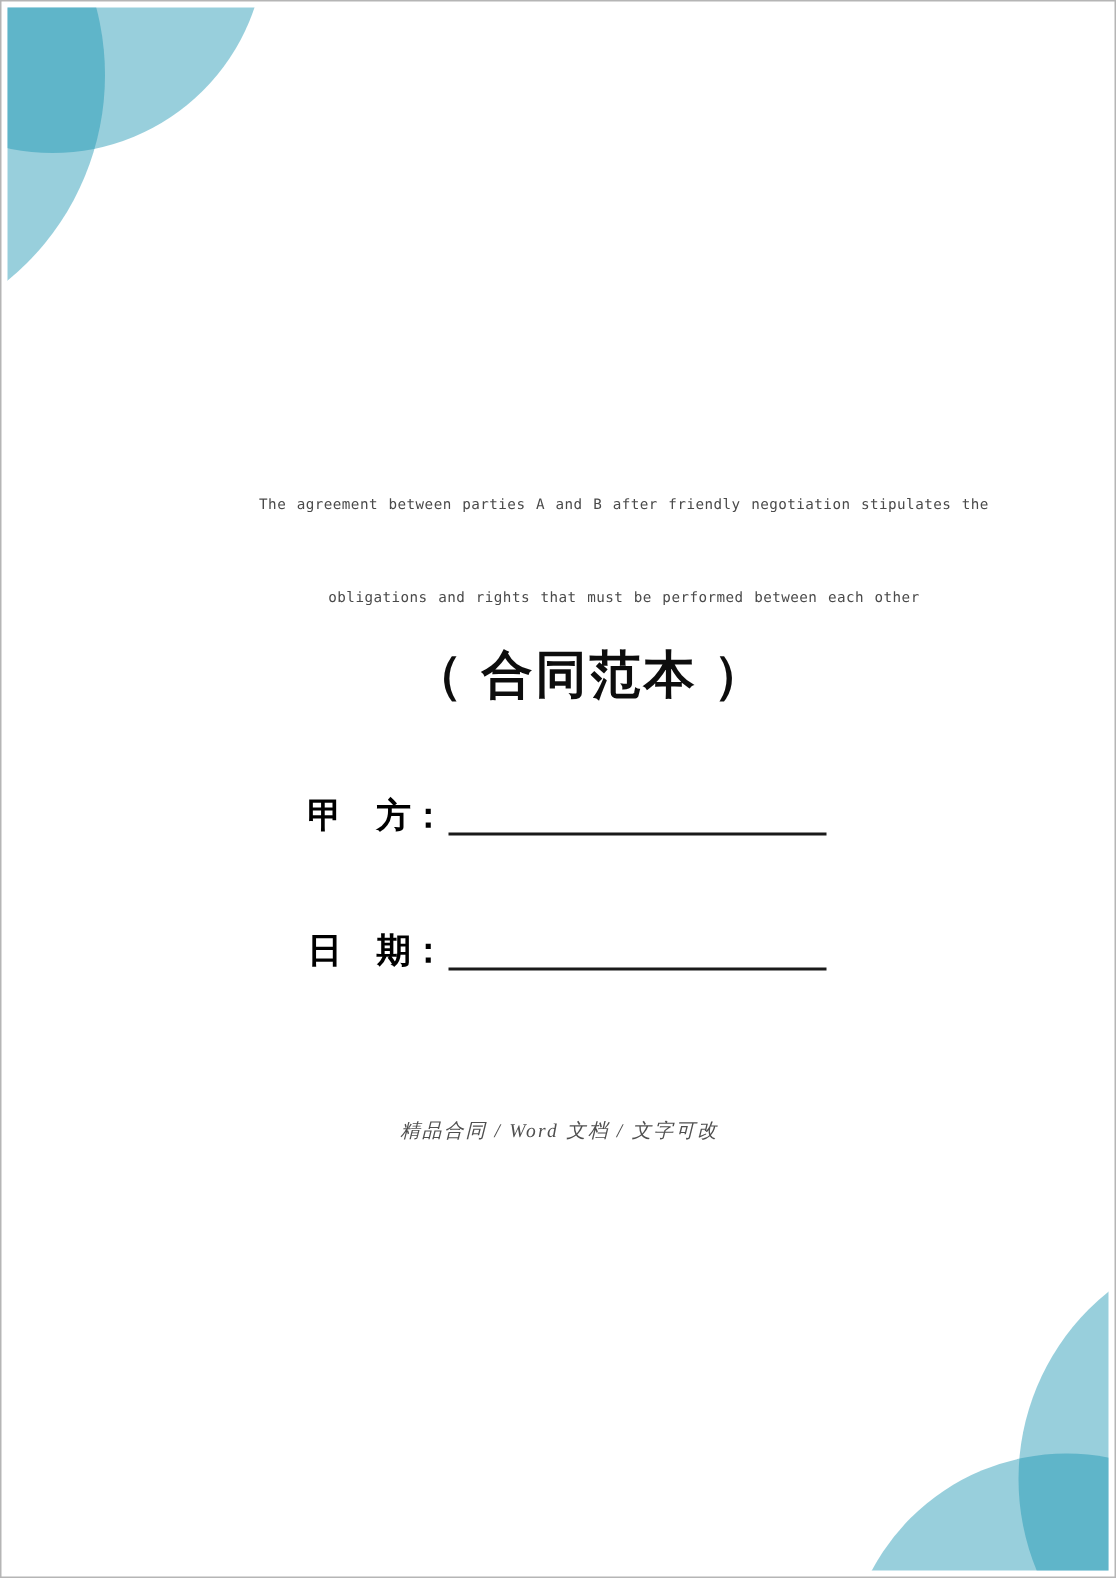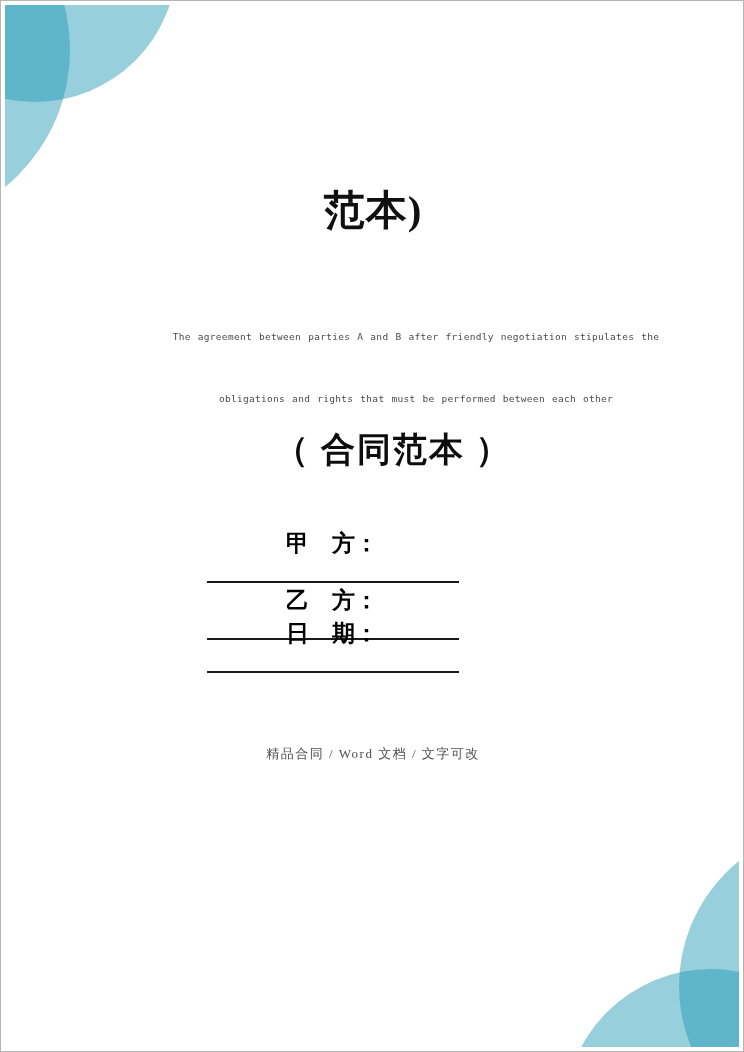--- a/index.html
+++ b/index.html
@@ -70,21 +70,20 @@
     color: #0d0d0d;
     letter-spacing: 2px;
     margin-left: 20px;
   }
 
   .party-row {
     position: absolute;
     left: 204px;
     display: flex;
     align-items: center;
-    flex-direction: column;
   }
   .party-row .label {
     font-size: 23px;
     line-height: 26px;
     font-weight: 700;
     color: #000000;
     white-space: pre;
   }
   .party-row .blank {
     width: 252px;
@@ -97,52 +96,48 @@
   .row-c { top: 620px; }
 
   .footer-line {
     position: absolute;
     left: 0; top: 744px;
     width: 744px;
     text-align: center;
     font-size: 13px;
     color: #4f4f4f;
     letter-spacing: 1.5px;
+    font-style: italic;
   }
 </style>
 </head>
 <body>
 
 <div class="page">
 
   <div class="deco-clip">
     <div class="deco-circle deco-c1"></div>
     <div class="deco-circle deco-c2"></div>
     <div class="deco-circle deco-c3"></div>
     <div class="deco-circle deco-c4"></div>
   </div>
 
   <div class="doc-title">
-    <div>范本)</div>
   </div>
 
   <div class="doc-subtitle line1">The agreement between parties A and B after friendly negotiation stipulates the</div>
   <div class="doc-subtitle line2">obligations and rights that must be performed between each other</div>
 
   <div class="stamp">（ 合同范本 ）</div>
 
   <div class="party-row row-a">
     <span class="label">甲　方：</span>
     <span class="blank"></span>
   </div>
 
-  <div class="party-row row-b">
-    <span class="label">乙　方：</span>
-    <span class="blank"></span>
-  </div>
 
   <div class="party-row row-c">
     <span class="label">日　期：</span>
     <span class="blank"></span>
   </div>
 
   <div class="footer-line">精品合同 / Word 文档 / 文字可改</div>
 
 </div>
 

